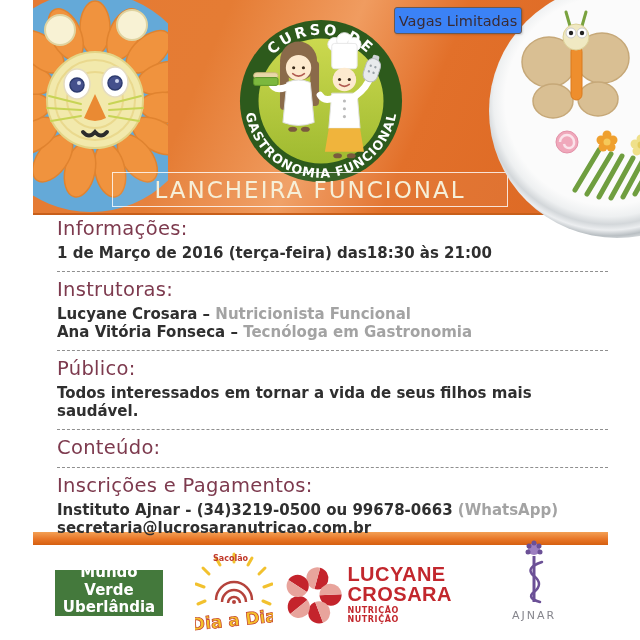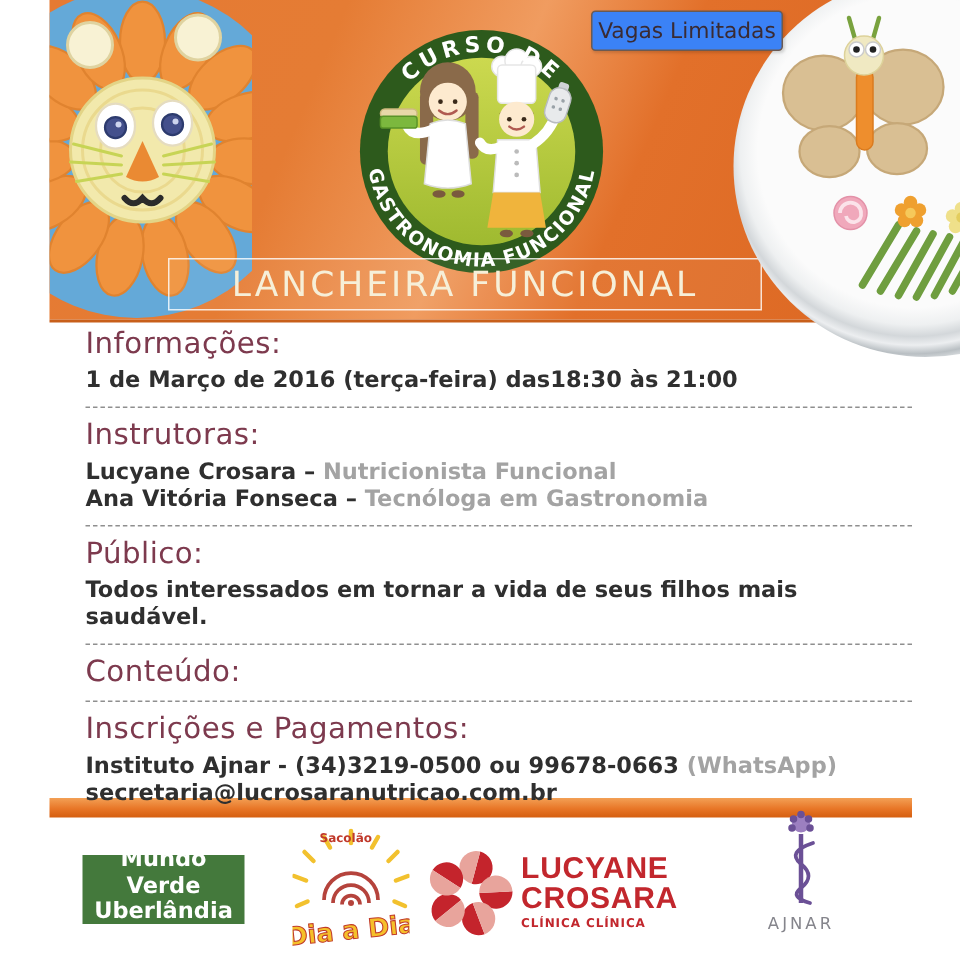--- a/index.html
+++ b/index.html
@@ -355,21 +355,21 @@
       </g>
       <g transform="rotate(303)">
         <path d="M0,-34 A13,13 0 0 1 0,-8 Z" fill="#c4242c"></path>
           <path d="M0,-34 A13,13 0 0 0 0,-8 Z" fill="#e8a49c"></path>
       </g>
     </g>
   </svg>
   <div class="lucyane-text">
     <div class="l1">LUCYANE</div>
     <div class="l1">CROSARA</div>
-    <div class="l3">CLÍNICA CLÍNICA</div>
+    <div class="l3">NUTRIÇÃO NUTRIÇÃO</div>
   </div>
 </div>
 
 <div class="ajnar">
   <svg width="62" height="84" viewBox="0 0 62 84">
     <g>
       <line x1="31" y1="16" x2="31" y2="62" stroke="#6b5096" stroke-width="3"></line>
       <circle cx="31" cy="9" r="6" fill="#9c7fc0"></circle>
       <circle cx="26" cy="6" r="2.5" fill="#6b5096"></circle>
         <circle cx="36" cy="6" r="2.5" fill="#6b5096"></circle>

